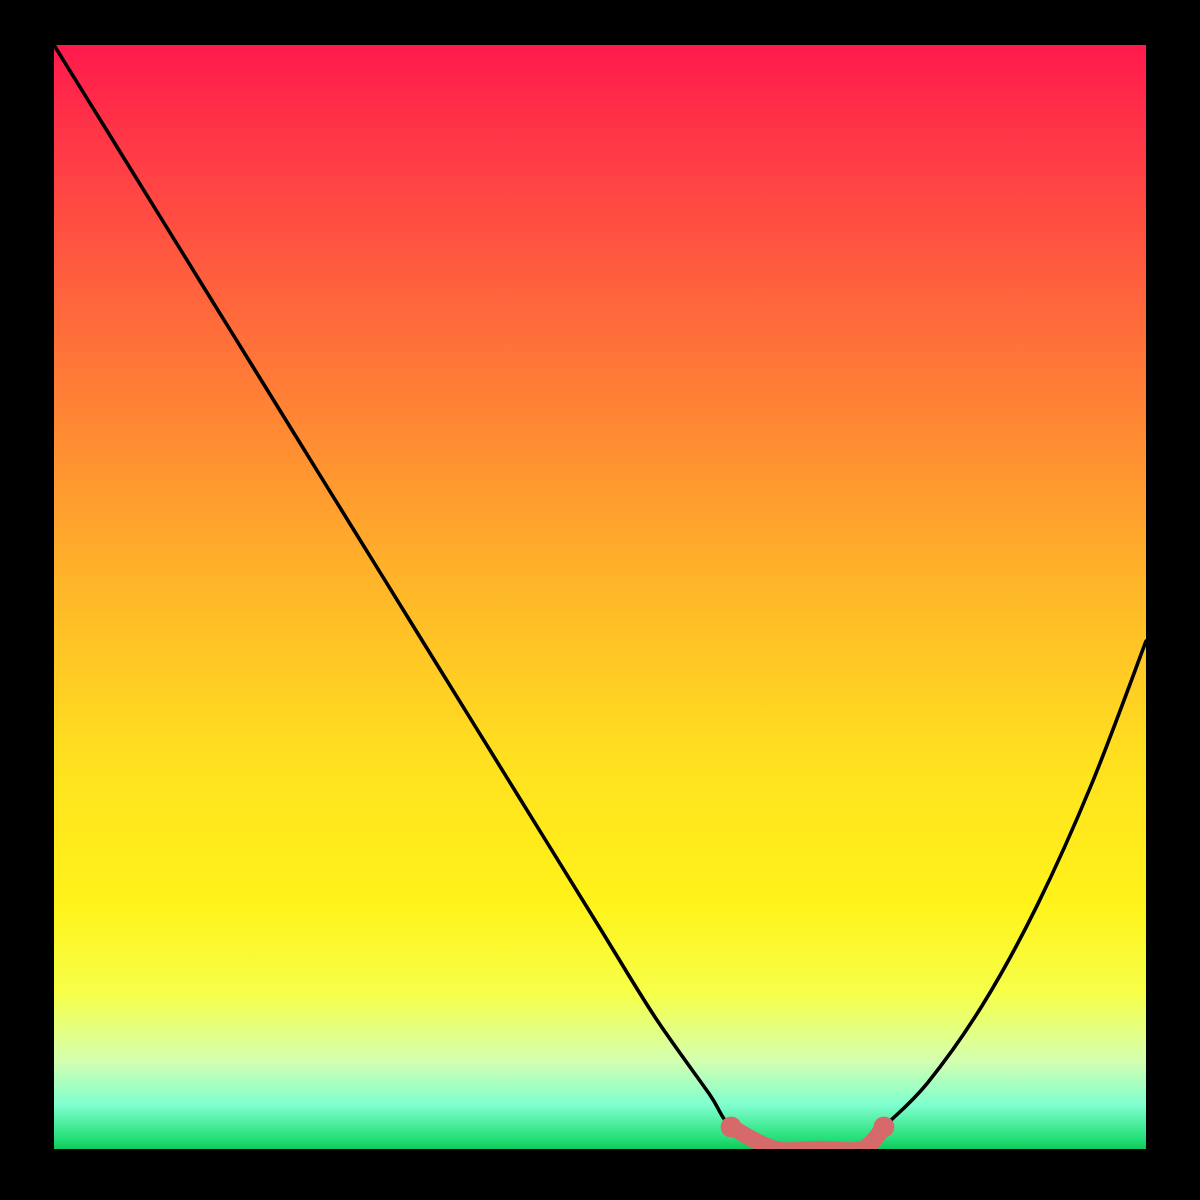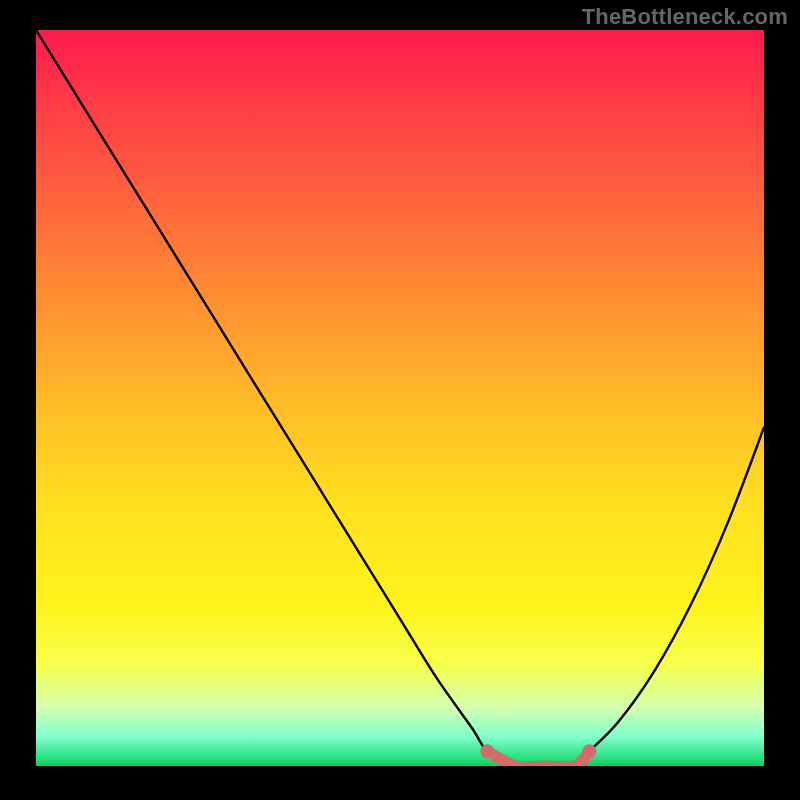--- a/index.html
+++ b/index.html
@@ -60,21 +60,20 @@
     position: absolute;
     inset: 0;
     width: 100%;
     height: 100%;
   }
 </style>
 </head>
 <body>
 
 <div class="frame">
-  <div class="watermark">TheBottleneck.com</div>
   <div class="plot">
     <div class="gradient"></div>
     <svg class="curve" viewBox="0 0 728 736" preserveAspectRatio="none">
       <path fill="none" stroke="#000" stroke-width="2.4" stroke-linecap="round" d="M 0 0 C 6.066666666666666 9.813333333333333, 24.266666666666666 39.25333333333333, 36.4 58.879999999999995 C 48.53333333333333 78.50666666666666, 60.666666666666664 98.13333333333333, 72.8 117.75999999999999 C 84.93333333333334 137.38666666666666, 97.06666666666666 157.01333333333332, 109.2 176.64 C 121.33333333333334 196.26666666666665, 133.46666666666667 215.89333333333332, 145.6 235.51999999999998 C 157.73333333333332 255.14666666666665, 169.86666666666667 274.77333333333337, 182 294.40000000000003 C 194.13333333333333 314.0266666666667, 206.26666666666668 333.6533333333333, 218.4 353.28 C 230.53333333333333 372.90666666666664, 242.66666666666666 392.53333333333336, 254.79999999999998 412.16 C 266.93333333333334 431.7866666666667, 279.06666666666666 451.41333333333336, 291.2 471.04 C 303.3333333333333 490.6666666666667, 315.4666666666667 510.2933333333333, 327.6 529.92 C 339.73333333333335 549.5466666666666, 351.8666666666667 569.1733333333333, 364 588.8 C 376.1333333333333 608.4266666666666, 388.2666666666667 629.2800000000001, 400.40000000000003 647.6800000000001 C 412.53333333333336 666.08, 428.3066666666667 686.9333333333334, 436.8 699.2 C 445.29333333333335 711.4666666666667, 444.08000000000004 715.1466666666666, 451.36 721.28 C 458.64 727.4133333333333, 470.77333333333337 733.5466666666666, 480.48 736 C 490.18666666666667 738.4533333333334, 499.8933333333333 736, 509.59999999999997 736 C 519.3066666666666 736, 531.44 738.4533333333334, 538.72 736 C 546 733.5466666666666, 546 728.64, 553.28 721.28 C 560.56 713.92, 571.48 705.3333333333334, 582.4 691.84 C 593.3199999999999 678.3466666666667, 606.6666666666666 659.9466666666666, 618.8 640.3199999999999 C 630.9333333333333 620.6933333333333, 643.0666666666667 598.6133333333333, 655.2 574.08 C 667.3333333333334 549.5466666666667, 679.4666666666667 522.5600000000001, 691.6 493.12 C 703.7333333333333 463.68, 721.9333333333334 413.38666666666666, 728 397.44"></path>
       <path fill="none" stroke="#d66a6a" stroke-width="11" stroke-linecap="round" d="M 451.36 721.28 C 456.21333333333337 723.7333333333333, 470.77333333333337 733.5466666666666, 480.48 736 C 490.18666666666667 738.4533333333334, 499.8933333333333 736, 509.59999999999997 736 C 519.3066666666666 736, 531.44 738.4533333333334, 538.72 736 C 546 733.5466666666666, 550.8533333333334 723.7333333333333, 553.28 721.28"></path>
       <circle r="7" fill="#d66a6a" cx="451.36" cy="721.28"></circle>
       <circle r="7" fill="#d66a6a" cx="553.28" cy="721.28"></circle>
     </svg>
   </div>
 </div>

